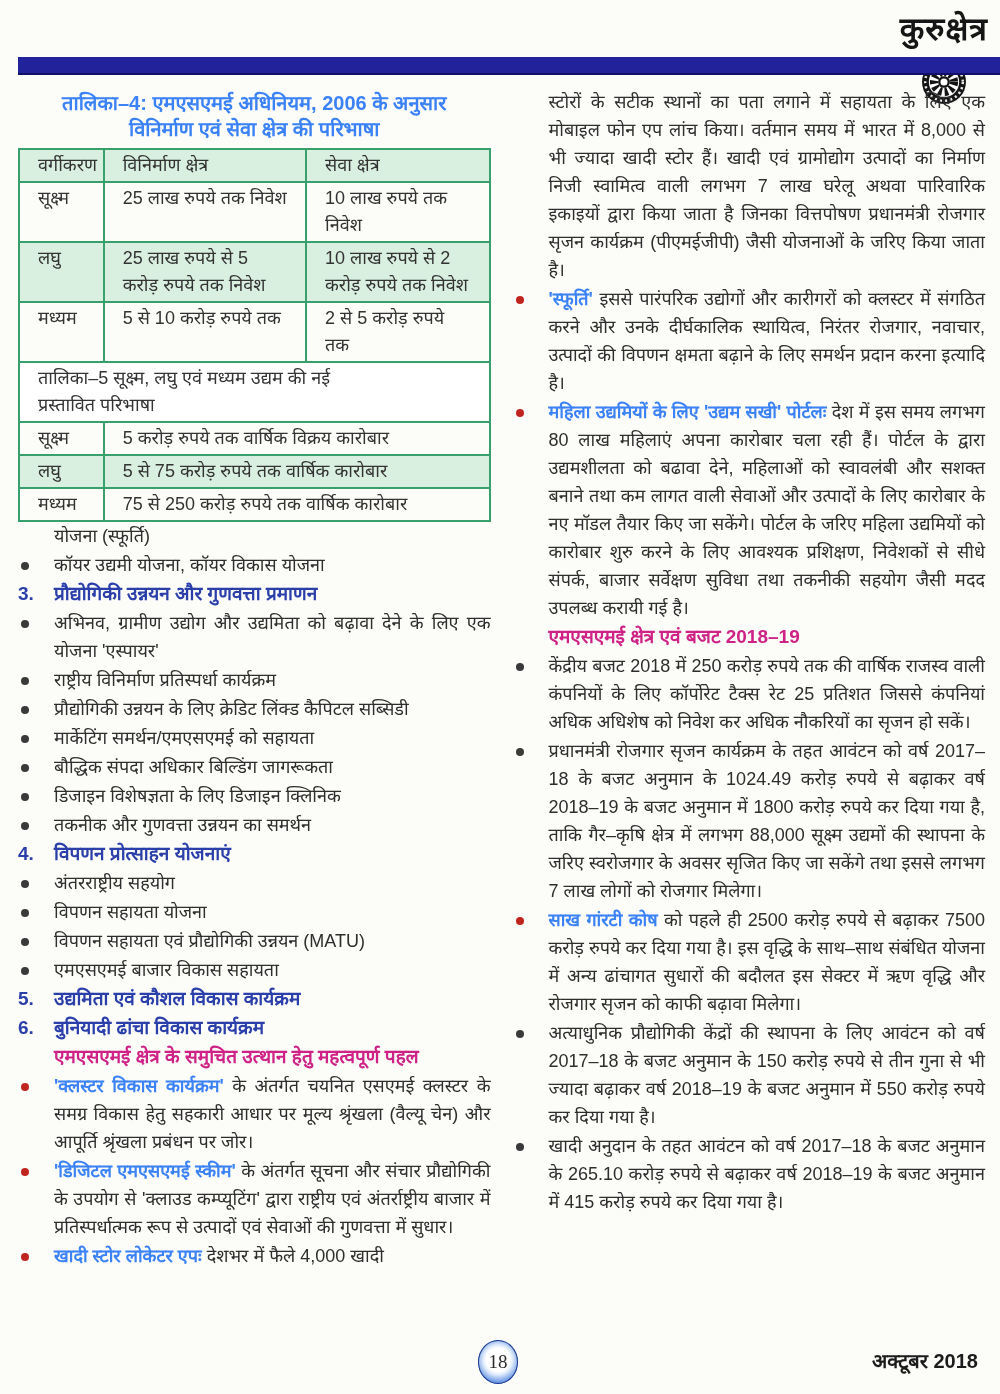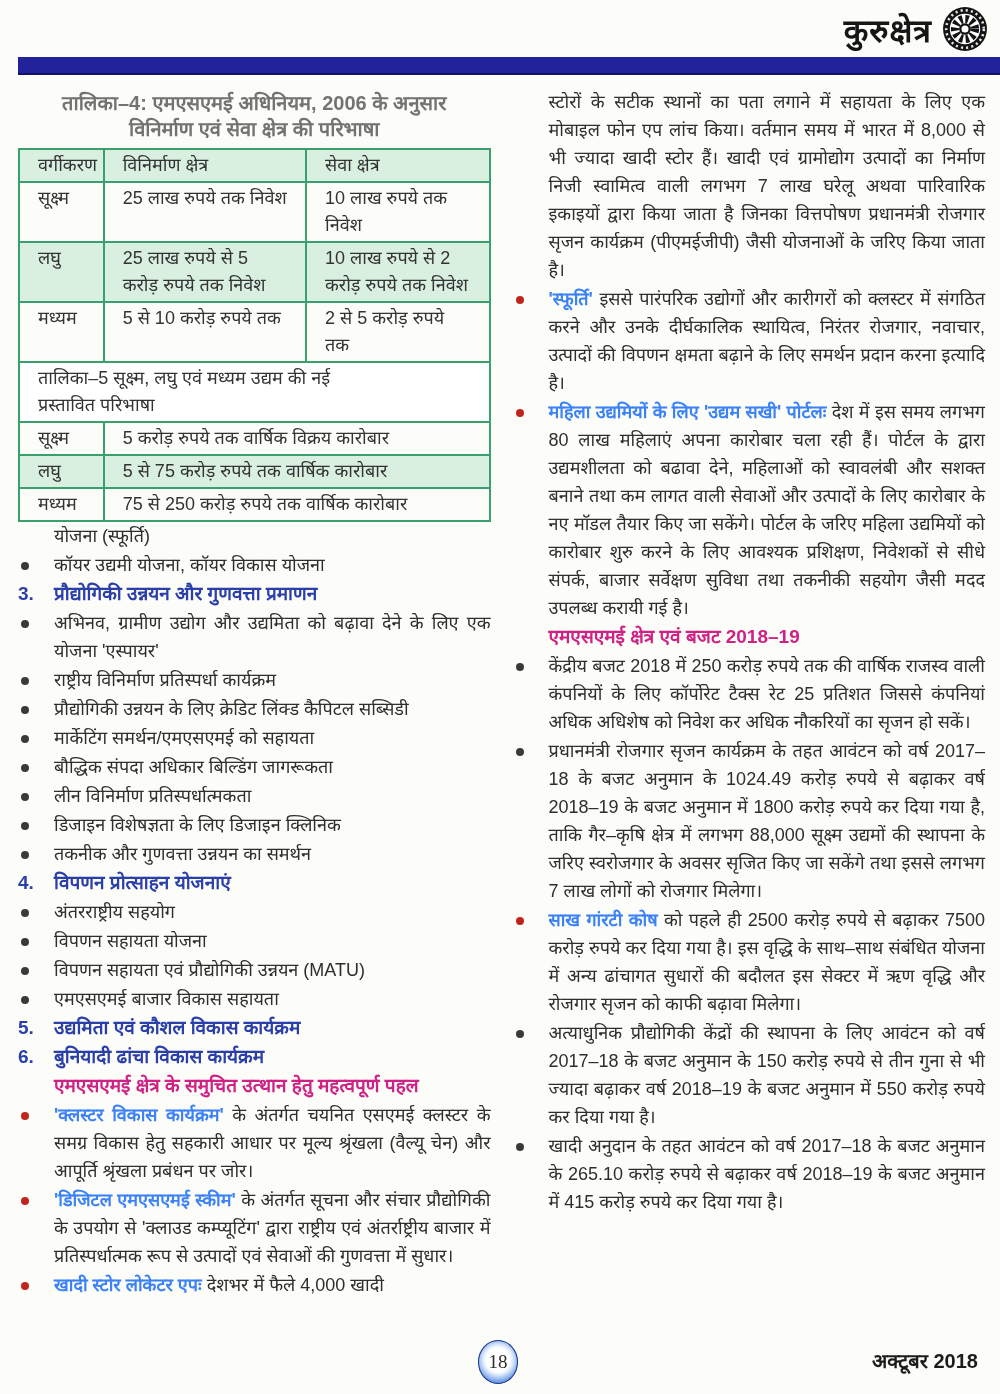--- a/index.html
+++ b/index.html
@@ -3,31 +3,31 @@
 <meta charset="utf-8">
 <style>
   html,body{margin:0;padding:0;background:#e8e8e4;}
   .page{
     position:relative;width:1000px;height:1394px;margin:0 auto;
     background:#fcfcf9;overflow:hidden;
     font-family:"Liberation Sans","DejaVu Sans",sans-serif;
     color:#2e2e2e;
   }
   
-  .masthead{position:absolute;top:6px;right:12px;display:flex;align-items:center;gap:10px;}
+  .masthead{position:absolute;top:6px;right:12px;display:flex;align-items:center;gap:10px;flex-direction:column;}
   .brand-text{font-size:32px;font-weight:bold;color:#161616;letter-spacing:1px;}
   .emblem{width:46px;height:46px;display:block;}
   .top-rule{position:absolute;left:18px;right:0;top:57px;height:16px;background:#22229b;border-bottom:2px solid #11116b;}
 
   
   .columns{position:absolute;top:88px;left:18px;right:15px;display:flex;gap:22px;}
   .col{flex:1 1 0;min-width:0;}
 
   
-  .tbl-title{margin:2px 0 6px 0;text-align:center;color:#737373;font-weight:bold;font-size:20px;line-height:26px;}
+  .tbl-title{margin:2px 0 6px 0;text-align:center;color:#3b82f6;font-weight:bold;font-size:20px;line-height:26px;}
   table.def{width:100%;border-collapse:collapse;table-layout:fixed;}
   table.def,table.def th,table.def td{border:2px solid #37a06c;}
   table.def th,table.def td{padding:2px 18px;font-size:18px;line-height:27px;text-align:left;vertical-align:top;font-weight:normal;color:#333;}
   table.def thead th{background:#d9efe0;}
   table.def col.c1{width:18%;} table.def col.c2{width:43%;} table.def col.c3{width:39%;}
   tr.tint td{background:#d9efe0;}
   td.title5{text-align:center;color:#cf2286;font-weight:bold;font-size:20px;line-height:27px;background:#fff;padding:4px 6px;}
 
   
   .list{}
@@ -174,26 +174,20 @@
           <div class="item bullet">
             <span class="marker">
               <span class="dot"></span>
             </span>
             <span class="text">बौद्धिक संपदा अधिकार बिल्डिंग जागरूकता</span>
           </div>
           <div class="item bullet">
             <span class="marker">
               <span class="dot"></span>
             </span>
-            <span class="text">लीन विनिर्माण प्रतिस्पर्धात्मकता</span>
-          </div>
-          <div class="item bullet">
-            <span class="marker">
-              <span class="dot"></span>
-            </span>
             <span class="text">डिजाइन विशेषज्ञता के लिए डिजाइन क्लिनिक</span>
           </div>
           <div class="item bullet">
             <span class="marker">
               <span class="dot"></span>
             </span>
             <span class="text">तकनीक और गुणवत्ता उन्नयन का समर्थन</span>
           </div>
           <div class="item numbered">
             <span class="marker num">4.</span>

